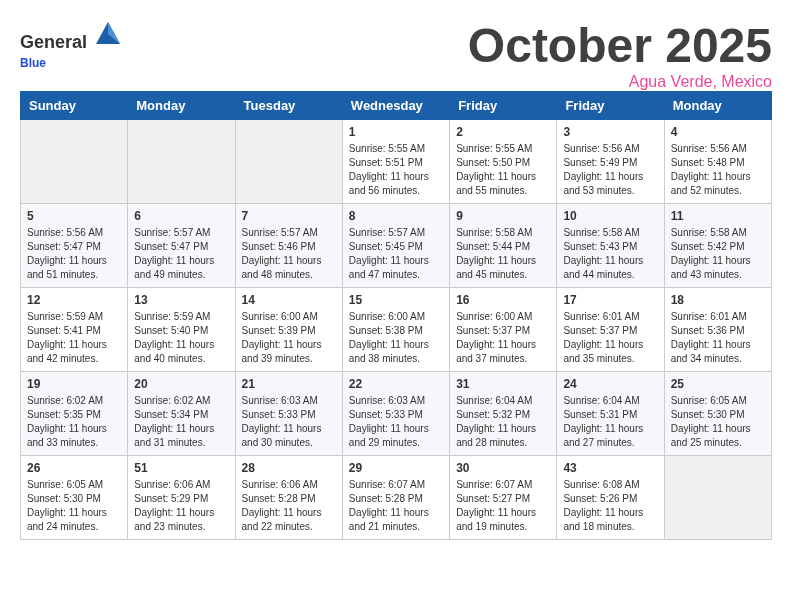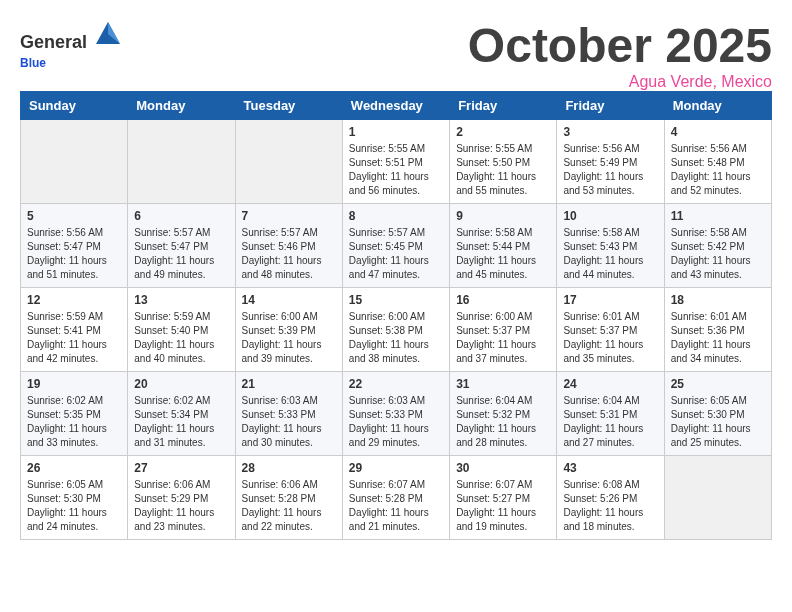--- a/index.html
+++ b/index.html
@@ -315,21 +315,21 @@
       </tr>
       <tr>
         <td>
           <span class="day-number">26</span>
           <div class="day-info" style="white-space: pre-line;">Sunrise: 6:05 AM
 Sunset: 5:30 PM
 Daylight: 11 hours
 and 24 minutes.</div>
         </td>
         <td>
-          <span class="day-number">27</span>
+          <span class="day-number">51</span>
           <div class="day-info" style="white-space: pre-line;">Sunrise: 6:06 AM
 Sunset: 5:29 PM
 Daylight: 11 hours
 and 23 minutes.</div>
         </td>
         <td>
           <span class="day-number">28</span>
           <div class="day-info" style="white-space: pre-line;">Sunrise: 6:06 AM
 Sunset: 5:28 PM
 Daylight: 11 hours

